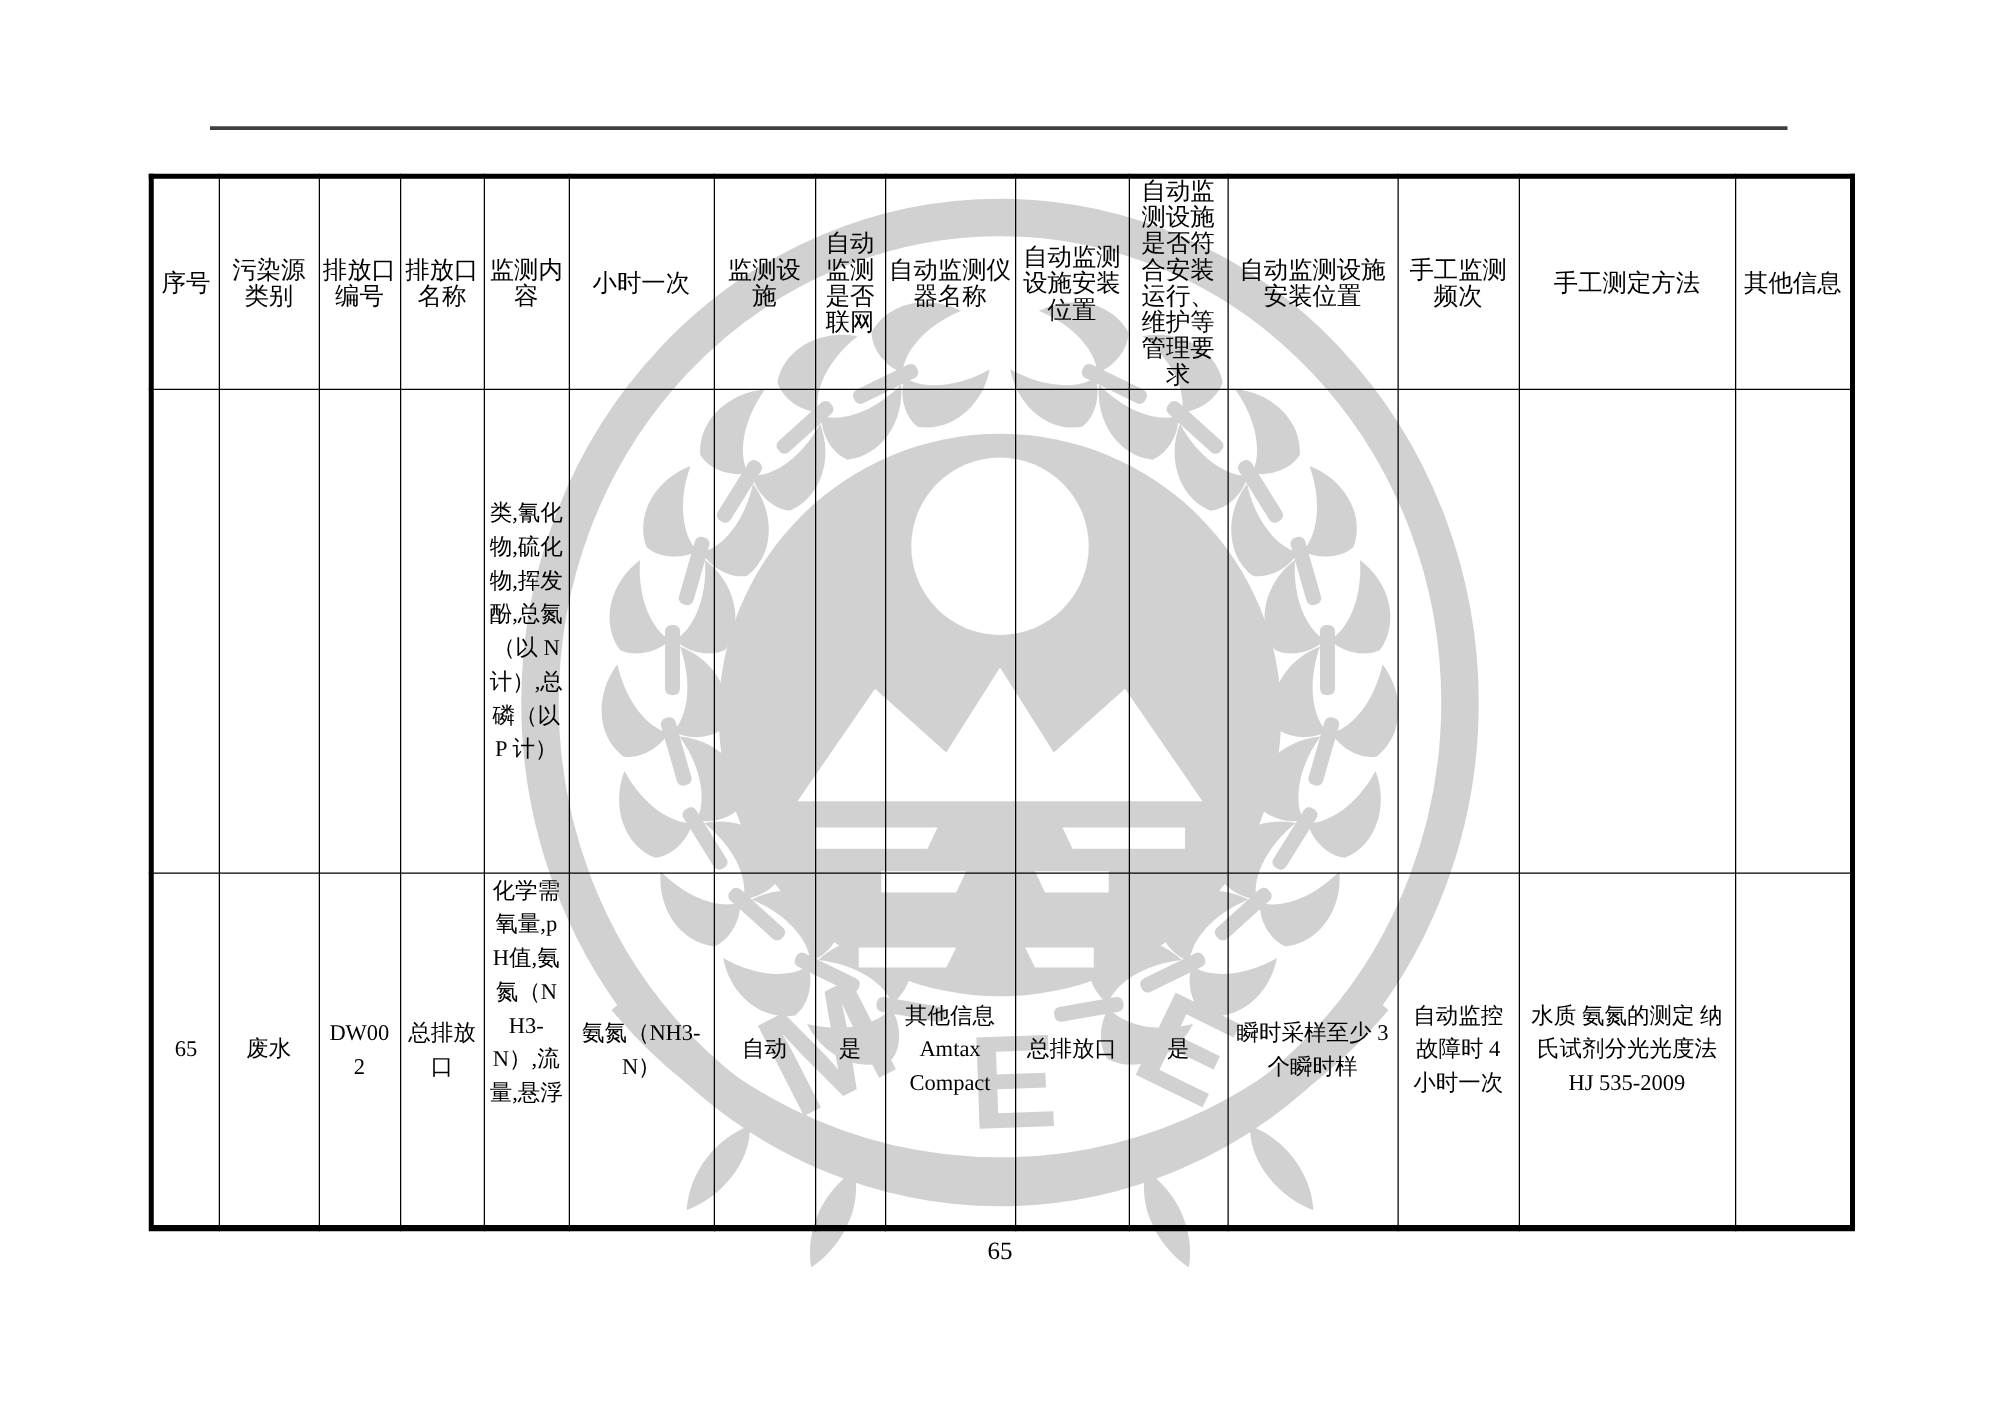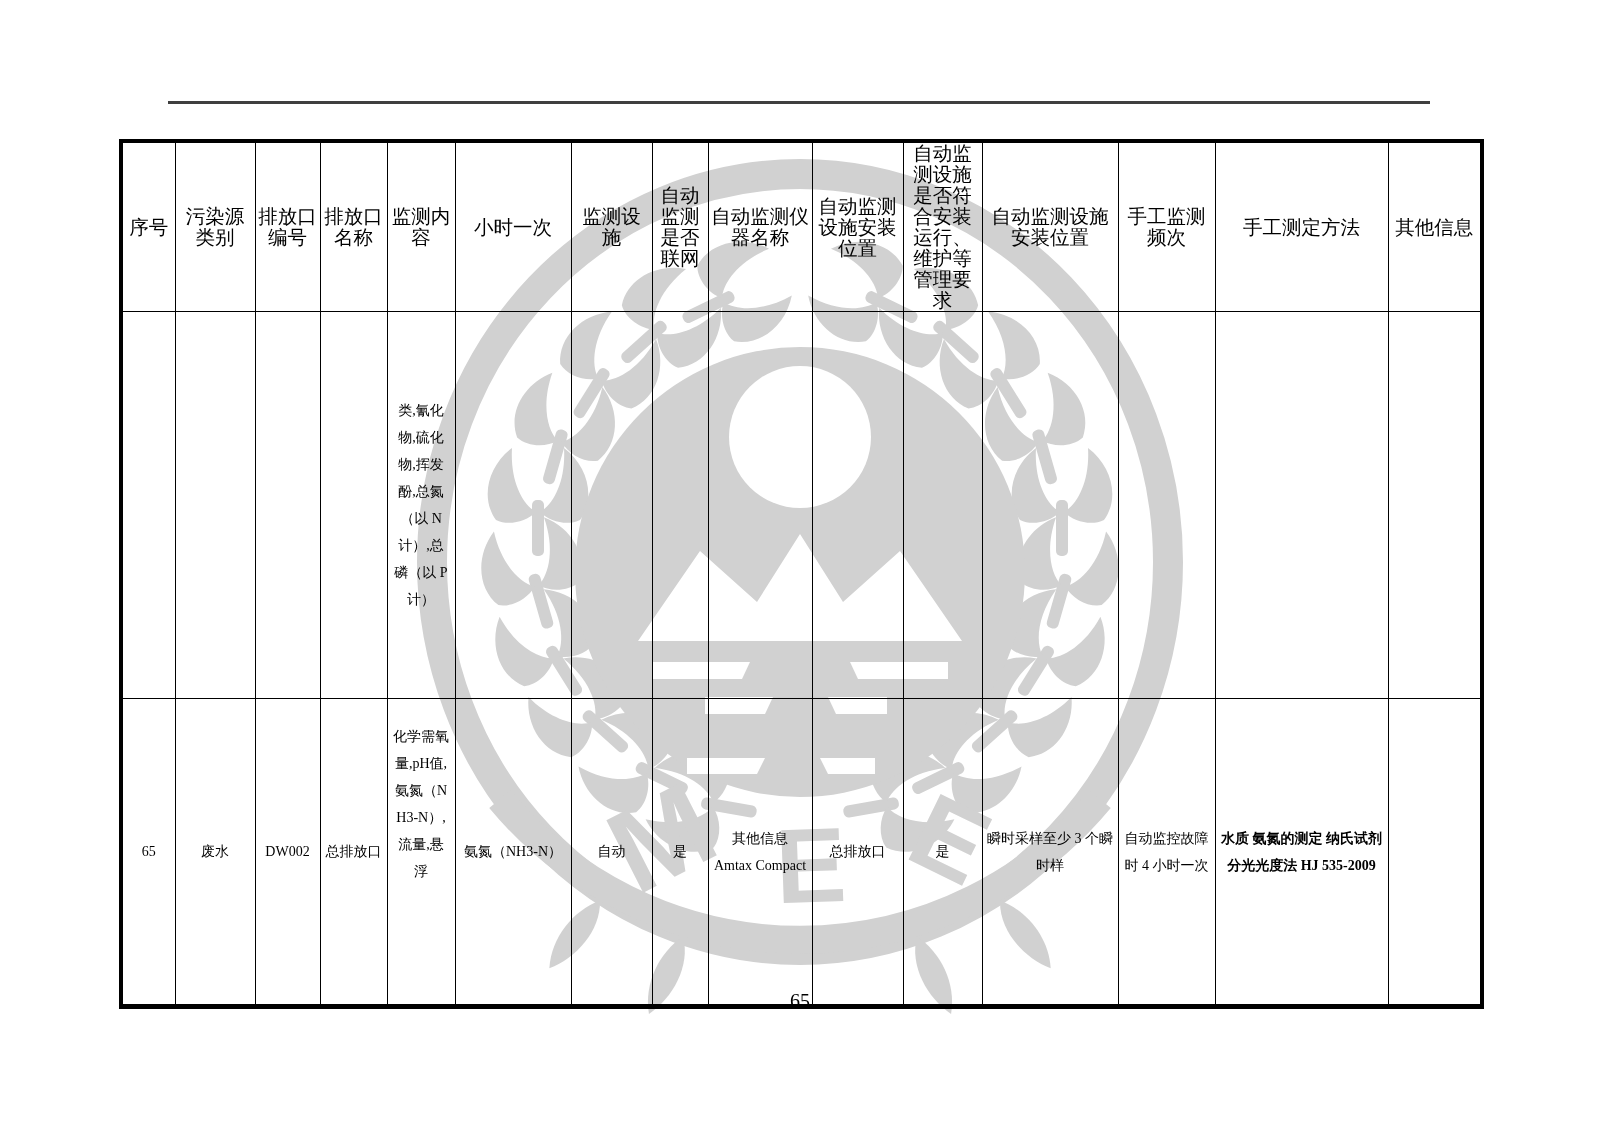--- a/index.html
+++ b/index.html
@@ -9,32 +9,32 @@
   .watermark{position:absolute;left:320px;top:63px;width:960px;height:982px;}
   .wm{fill:#d1d1d1;}
   .wm-stroke{fill:none;stroke:#d1d1d1;}
   .wm-letter{fill:#d1d1d1;font-family:"Liberation Sans","DejaVu Sans",sans-serif;font-weight:bold;text-anchor:middle;}
   table.permit{position:absolute;left:119px;top:139px;width:1361px;border-collapse:collapse;
         table-layout:fixed;background:transparent;border:4px solid #000;border-bottom-width:5px;}
   table.permit td, table.permit th{border:1.5px solid #000;text-align:center;vertical-align:middle;
         padding:0 4px;overflow:hidden;}
   table.permit th{font-family:"Liberation Sans","DejaVu Sans",sans-serif;font-weight:normal;
         font-size:19.5px;line-height:21px;padding:0 2px;}
-  table.permit td{font-size:14px;line-height:27px;}
+  table.permit td{font-size:18px;line-height:27px;}
   tr.hr{height:149px;} tr.r1{height:387px;} tr.r2{height:283px;}
   th.c9{padding:0 3px;font-size:19px;}
   th.c11{font-size:18px;line-height:24px;padding:0 2px;}
   td.c3,td.c4,td.c5{word-break:break-all;}
   td.c4{padding:0 6px;}
   td.c5{padding:0 13px;font-size:18.5px;line-height:26.5px;}
   td.c10{padding:0 10px;}
   td.c12{padding:0 14px;}
   td.c13{padding:0 17px;font-family:Liberation Serif, serif;}
-  td.c14{padding:0 15px;font-weight:bold;}
-  .clip-top{display:block;height:281px;overflow:hidden;margin-top:24px;}
+  td.c14{padding:0 15px;}
+  .clip-top{display:block;height:281px;overflow:hidden;}
   .pageno{position:absolute;left:0;top:990px;width:1600px;text-align:center;
         font-size:20px;font-family:"Liberation Serif","DejaVu Serif",serif;}
 </style>
 </head>
 <body>
 
 <div class="page">
 
   <div class="top-rule"></div>
 

